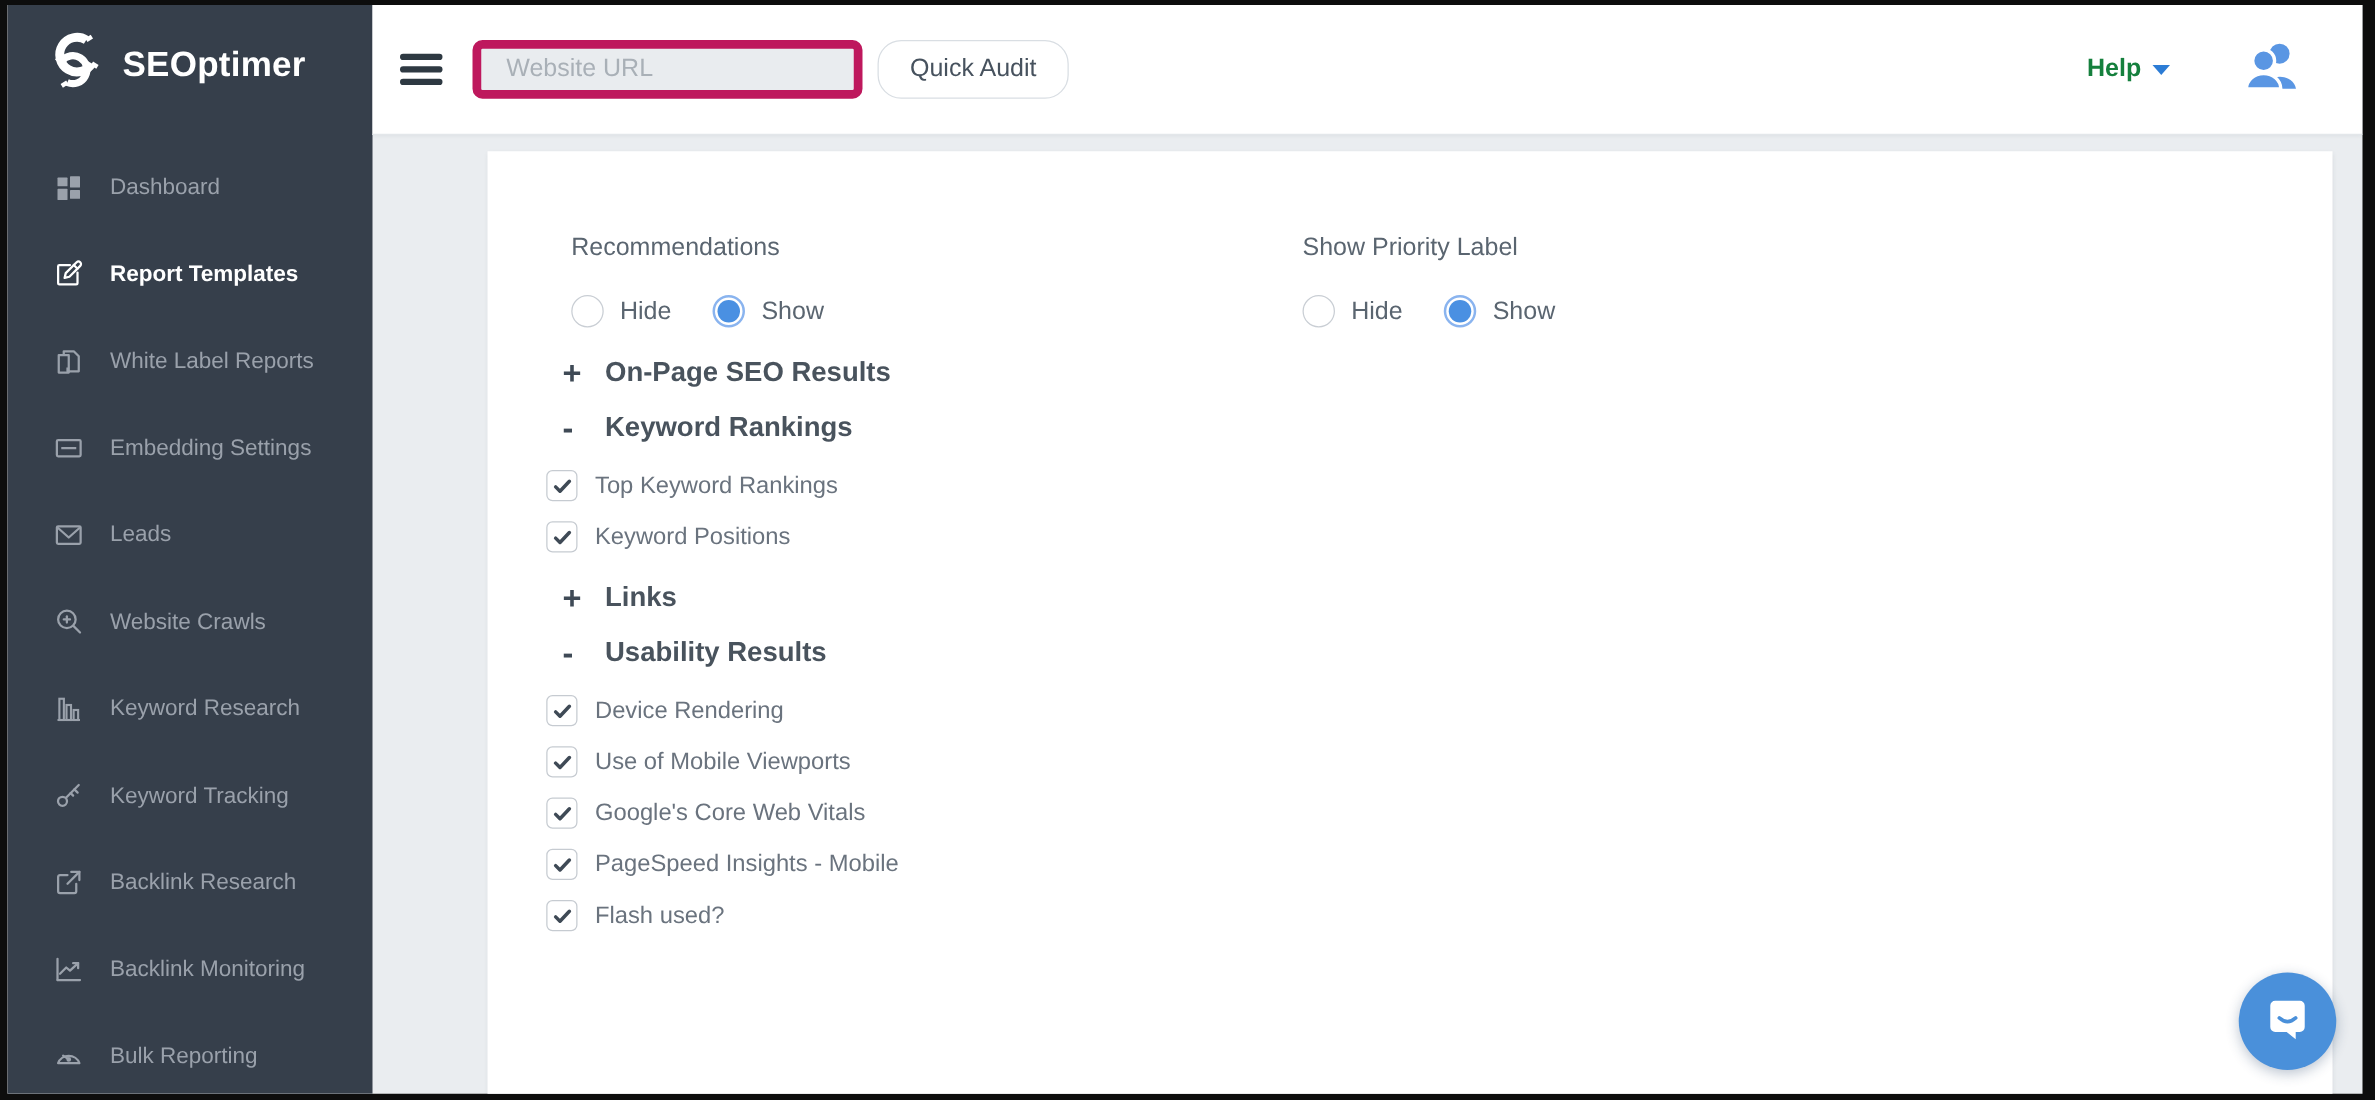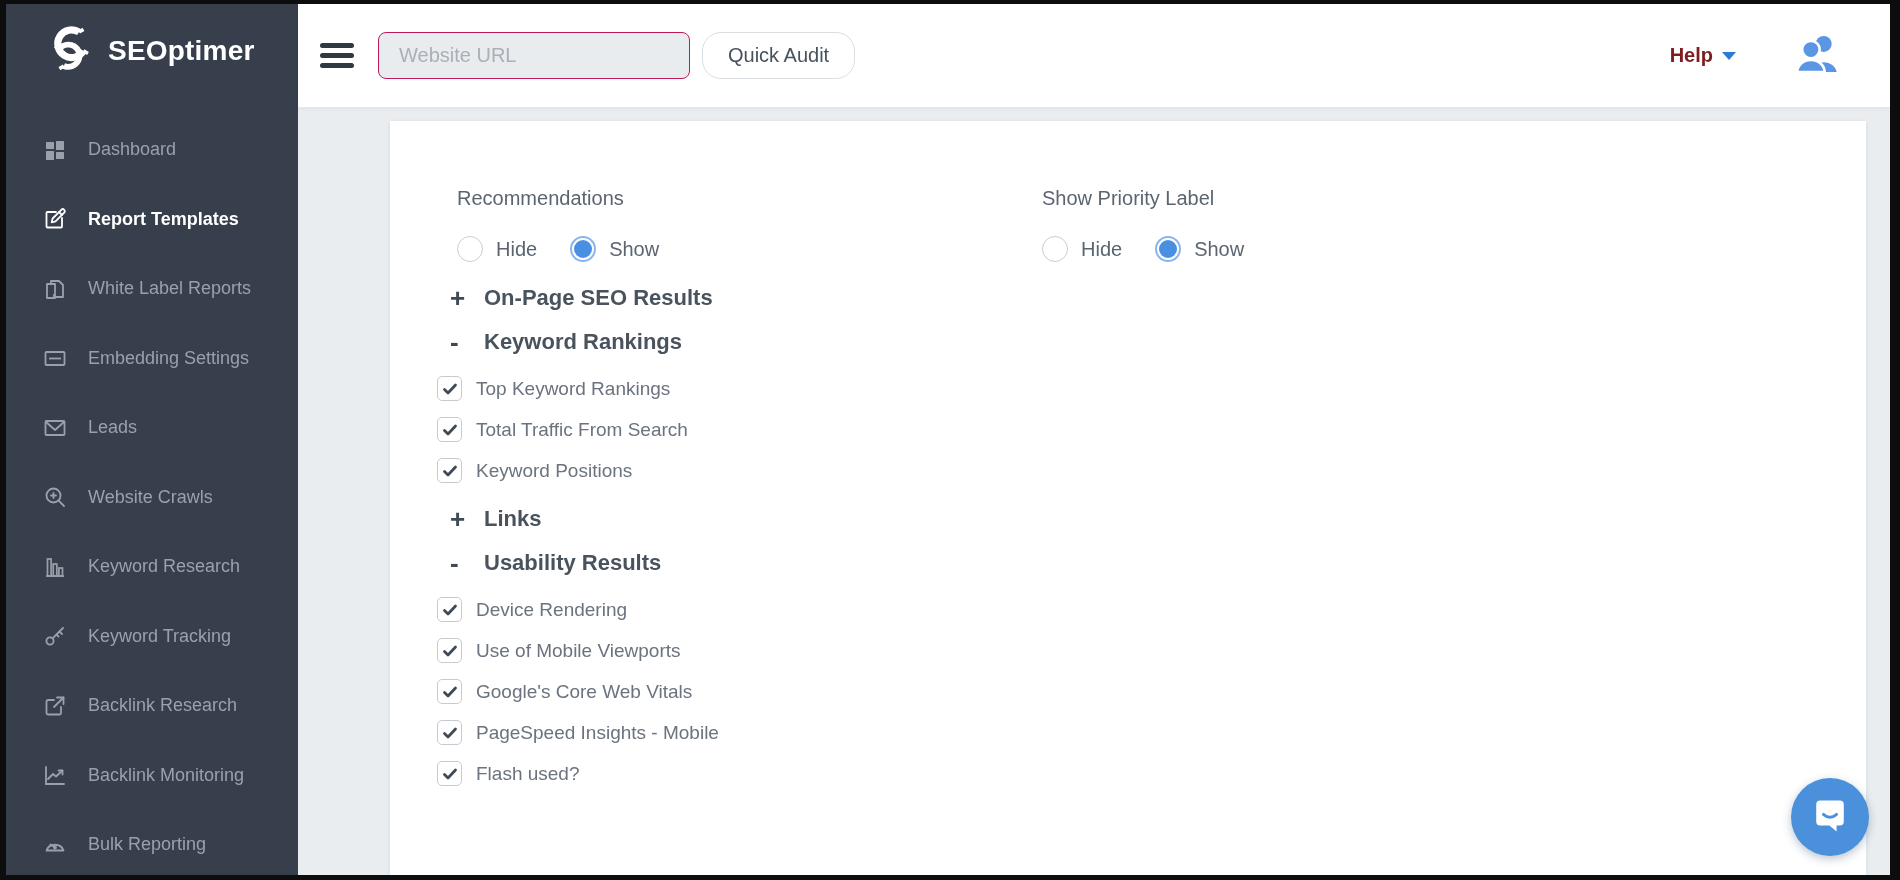--- a/index.html
+++ b/index.html
@@ -14,21 +14,21 @@
     position: absolute; left: 6px; top: 4px;
     width: 1884px; height: 871px;
     background: #eaedf0; overflow: hidden;
   }
 
   
   .sidebar {
     position: absolute; left: 0; top: 0; width: 292px; height: 100%;
     background: #363f4b;
   }
-  .logo { display: flex; align-items: center; gap: 12px; padding: 20px 0 0 40px; }
+  .logo { display: flex; align-items: center; gap: 12px; padding: 20px 0 0 30px; }
   .logo-text { color: #fff; font-size: 28px; font-weight: bold; letter-spacing: .2px; }
   .nav { position: absolute; top: 111px; left: 0; right: 0; }
   .nav-item {
     height: 69.5px; display: flex; align-items: center; padding-left: 36px;
     color: #9aa1ab; font-size: 18px; cursor: pointer;
   }
   .nav-item.active { color: #ffffff; font-weight: bold; }
   .nav-icon { width: 26px; height: 26px; margin-right: 20px; display: flex; align-items: center; justify-content: center; flex: none; }
   .nav-icon svg { width: 24px; height: 24px; }
 
@@ -36,34 +36,34 @@
   .topbar {
     position: absolute; left: 292px; top: 0; right: 0; height: 104px;
     background: #ffffff; border-bottom: 1px solid #e3e7ea;
     box-shadow: 0 1px 3px rgba(40,50,60,.06);
     display: flex; align-items: center; padding: 0 50px 0 22px;
   }
   .hamburger { width: 34px; display: flex; flex-direction: column; gap: 5px; cursor: pointer; }
   .hamburger span { display: block; height: 5px; background: #2e3942; border-radius: 2.5px; }
   .url-input {
     margin-left: 24px; width: 312px; height: 47px;
-    background: #e9ecef; border: 1px solid #be185d; border-radius: 8px;
+    background: #e9ecef; border: 7px solid #be185d; border-radius: 8px;
     padding: 0 20px; font-size: 20px; color: #404040; outline: none;
     font-family: "Liberation Sans", sans-serif;
   }
   .url-input::placeholder { color: #a9b0b7; }
   .quick-audit {
     margin-left: 12px; height: 47px; padding: 0 25px;
     background: #fff; border: 1px solid #d9dee3; border-radius: 19px;
     font-size: 20px; color: #47525e; cursor: pointer;
     font-family: "Liberation Sans", sans-serif;
   }
   .help {
     margin-left: auto; display: flex; align-items: center; gap: 9px;
-    color: #7f1d1d; font-weight: bold; font-size: 20px; cursor: pointer;
+    color: #15803d; font-weight: bold; font-size: 20px; cursor: pointer;
   }
   .caret-down {
     width: 0; height: 0; border-left: 7px solid transparent;
     border-right: 7px solid transparent; border-top: 8px solid #2c7cd5;
   }
   .users-btn { margin-left: 58px; cursor: pointer; display: flex; }
 
   
   .content { position: absolute; left: 292px; top: 104px; right: 0; bottom: 0; }
   .card {
@@ -334,28 +334,20 @@
                 </svg>
             </span>
             <span class="check-label">Top Keyword Rankings</span>
           </div>
           <div class="check-row">
             <span class="checkbox">
               <svg width="16" height="16" viewBox="0 0 16 16" fill="none" stroke="#3f4a56" stroke-width="2.8" stroke-linecap="round" stroke-linejoin="round">
                   <polyline points="2.5,8.5 6,12 13.5,4"></polyline>
                 </svg>
             </span>
-            <span class="check-label">Total Traffic From Search</span>
-          </div>
-          <div class="check-row">
-            <span class="checkbox">
-              <svg width="16" height="16" viewBox="0 0 16 16" fill="none" stroke="#3f4a56" stroke-width="2.8" stroke-linecap="round" stroke-linejoin="round">
-                  <polyline points="2.5,8.5 6,12 13.5,4"></polyline>
-                </svg>
-            </span>
             <span class="check-label">Keyword Positions</span>
           </div>
         </div>
 
         <div class="section-header gap-above">
           <span class="toggle-glyph">+</span>
           <span class="section-title">Links</span>
         </div>
 
         <div class="section-header">

